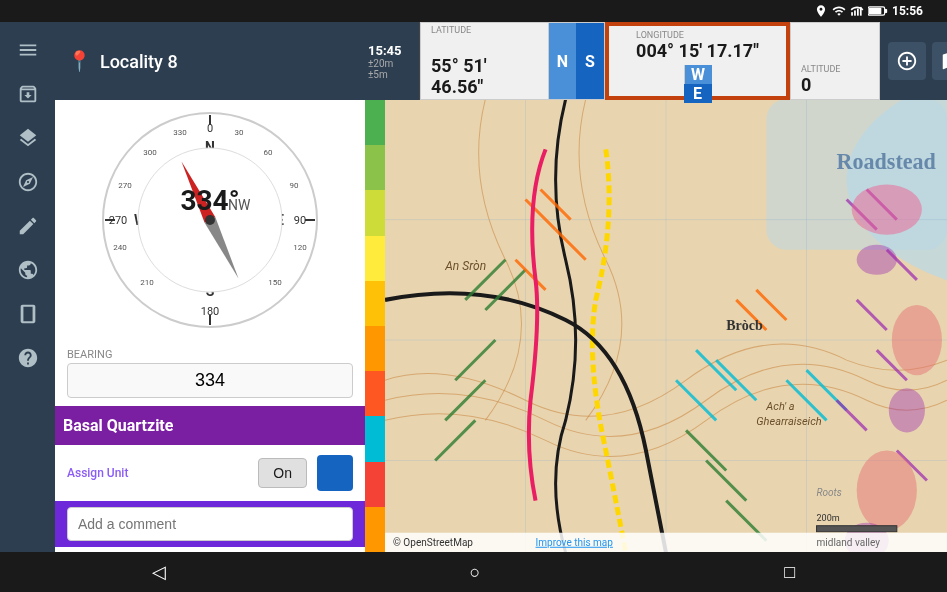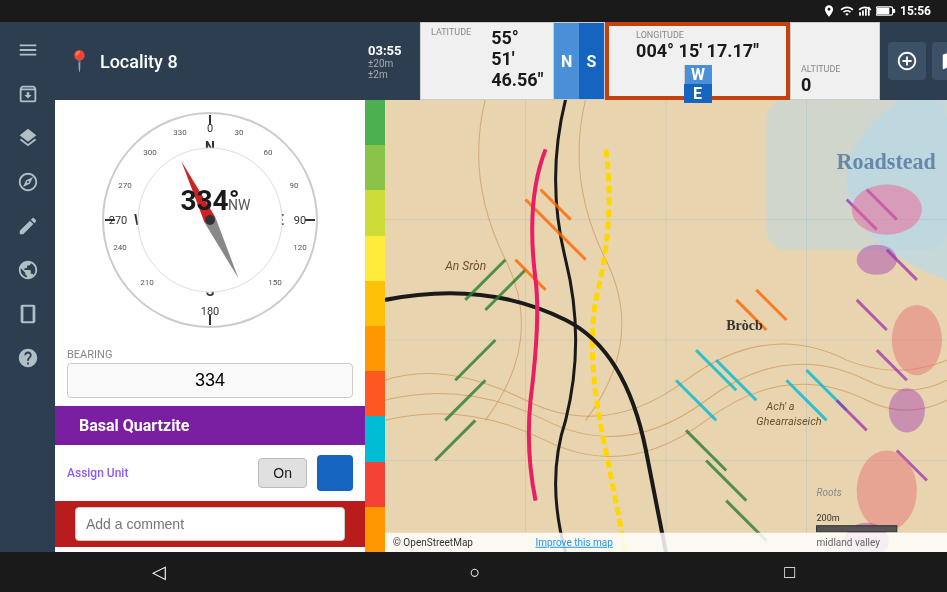--- a/index.html
+++ b/index.html
@@ -15,21 +15,21 @@
     
     .status-bar {
       position: absolute;
       top: 0;
       right: 0;
       height: 22px;
       background: #1a1a1a;
       display: flex;
       align-items: center;
       justify-content: flex-end;
-      padding-right: 16px;
+      padding-right: 24px;
       gap: 6px;
       z-index: 100;
       width: 100%;
     }
     .status-bar-icons {
       display: flex;
       align-items: center;
       gap: 4px;
     }
     .status-time {
@@ -169,21 +169,21 @@
       border-radius: 4px;
       padding: 6px 10px;
       font-size: 18px;
       text-align: center;
       background: #f9f9f9;
     }
 
     
     .unit-section {
       background: #7B1FA2;
-      padding: 10px 24px;
+      padding: 10px 8px;
       flex-shrink: 0;
     }
     .unit-name {
       color: white;
       font-size: 16px;
       font-weight: bold;
     }
 
     
     .assign-row {
@@ -213,22 +213,22 @@
       width: 36px;
       height: 36px;
       background: #1565C0;
       border: none;
       border-radius: 4px;
       cursor: pointer;
     }
 
     
     .comment-section {
-      padding: 6px 20px;
-      background: #b91c1c;
+      padding: 6px 12px;
+      background: #6d28d9;
       flex-shrink: 0;
     }
     .comment-input {
       width: 100%;
       border: 1px solid #ccc;
       border-radius: 4px;
       padding: 8px 10px;
       font-size: 14px;
       color: #aaa;
       background: white;
@@ -411,26 +411,26 @@
   </div>
 </div>
 
 <div class="locality-bar">
   <span class="locality-icon">📍</span>
   <span class="locality-title">Locality 8</span>
 </div>
 
 <div class="coord-bar" style="left:360px; top:22px; height:78px; width:587px; display:flex; align-items:stretch;">
   <div class="time-box">
-    <span class="t1">03:55</span>
+    <span class="t1">15:45</span>
     <span class="t2">±20m</span>
-    <span class="t3">±2m</span>
+    <span class="t3">±5m</span>
   </div>
   <div style="position:relative; display:flex; align-items:stretch; background:#f0f0f0; border:1px solid #ccc; min-width:185px;">
-    <div style="padding:4px 10px; display:flex; justify-content:center; flex:1;gap:20px;">
+    <div style="padding:4px 10px; display:flex; flex-direction:column; justify-content:center; flex:1;gap:20px;">
       <span style="font-size:9px; color:#888; text-transform:uppercase;">LATITUDE</span>
       <span style="font-size:18px; font-weight:bold; color:#1a1a1a;">55° 51' 46.56"</span>
     </div>
     <div style="background:#4a90d9; color:white; font-weight:bold; font-size:16px; display:flex; align-items:center; justify-content:center; width:28px; border-left:1px solid #ccc;">N</div>
     <div style="background:#1565C0; color:white; font-weight:bold; font-size:16px; display:flex; align-items:center; justify-content:center; width:28px;">S</div>
   </div>
   <div style="position:relative; display:flex; align-items:center; background:#f0f0f0; border:4px solid #c2410c; min-width:185px;flex-direction:column;">
     <div style="padding:4px 10px; display:flex; flex-direction:column; justify-content:center; flex:1;">
       <span style="font-size:9px; color:#888; text-transform:uppercase;">LONGITUDE</span>
       <span style="font-size:18px; font-weight:bold; color:#1a1a1a;">004° 15' 17.17"</span>

